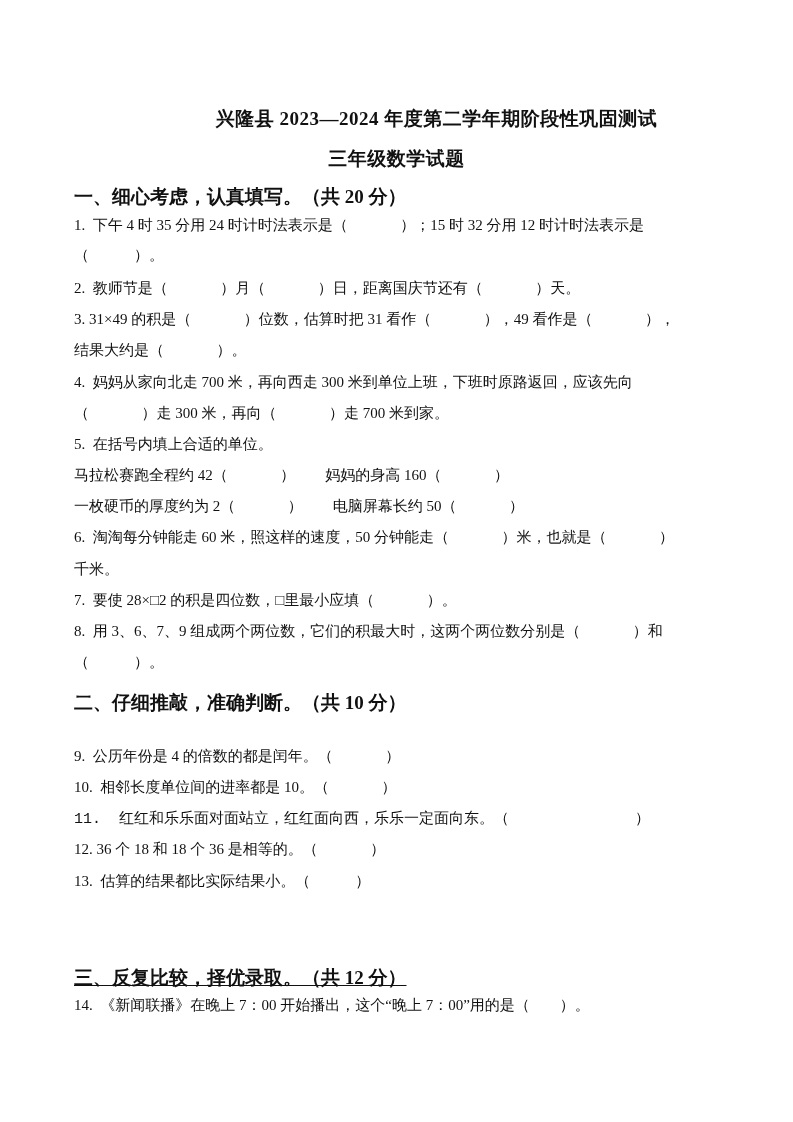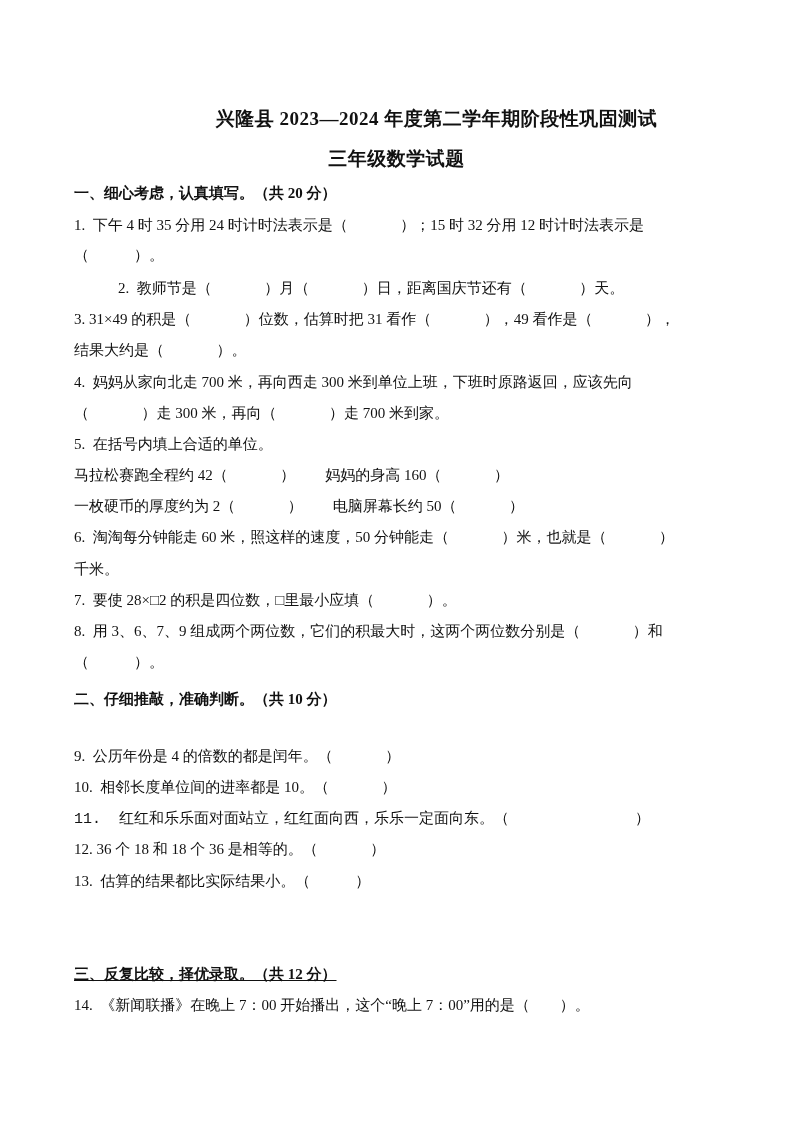--- a/index.html
+++ b/index.html
@@ -1,32 +1,32 @@
 <!DOCTYPE html>
 <html><head>
 <meta charset="utf-8">
 <style>
   html, body { margin: 0; padding: 0; background: #ffffff; }
   body { width: 793px; height: 1122px; position: relative; overflow: hidden;
          font-family: "Liberation Serif", "DejaVu Serif", serif; color: #111; }
   .title { position: absolute; left: 0; width: 793px; text-align: center;
            font-weight: bold; font-size: 19px; letter-spacing: 0.5px; }
-  .section { position: absolute; left: 74px; font-weight: bold; font-size: 15px; }
+  .section { position: absolute; left: 74px; font-weight: bold; font-size: 19px; }
   .line { position: absolute; left: 74px; font-size: 15px; white-space: pre; }
 </style>
 </head>
 <body>
 
 <div class="title" style="top:106px;padding-left:40px;">兴隆县 2023—2024 年度第二学年期阶段性巩固测试</div>
 <div class="title" style="top:146px;">三年级数学试题</div>
 
 <div class="section" style="top:184px;">一、细心考虑，认真填写。（共 20 分）</div>
 <div class="line" style="top:216px;">1.  下午 4 时 35 分用 24 时计时法表示是（              ）；15 时 32 分用 12 时计时法表示是</div>
 <div class="line" style="top:246px;">（            ）。</div>
-<div class="line" style="top:279px;margin-left:44px;">2.  教师节是（              ）月（              ）日，距离国庆节还有（              ）天。</div>
+<div class="line" style="top:279px;">2.  教师节是（              ）月（              ）日，距离国庆节还有（              ）天。</div>
 <div class="line" style="top:310px;">3. 31×49 的积是（              ）位数，估算时把 31 看作（              ），49 看作是（              ），</div>
 <div class="line" style="top:341px;">结果大约是（              ）。</div>
 <div class="line" style="top:373px;">4.  妈妈从家向北走 700 米，再向西走 300 米到单位上班，下班时原路返回，应该先向</div>
 <div class="line" style="top:404px;text-align:right;">（              ）走 300 米，再向（              ）走 700 米到家。</div>
 <div class="line" style="top:435px;">5.  在括号内填上合适的单位。</div>
 <div class="line" style="top:466px;">马拉松赛跑全程约 42（              ）        妈妈的身高 160（              ）</div>
 <div class="line" style="top:497px;">一枚硬币的厚度约为 2（              ）        电脑屏幕长约 50（              ）</div>
 <div class="line" style="top:528px;">6.  淘淘每分钟能走 60 米，照这样的速度，50 分钟能走（              ）米，也就是（              ）</div>
 <div class="line" style="top:560px;">千米。</div>
 <div class="line" style="top:591px;">7.  要使 28×□2 的积是四位数，□里最小应填（              ）。</div>

